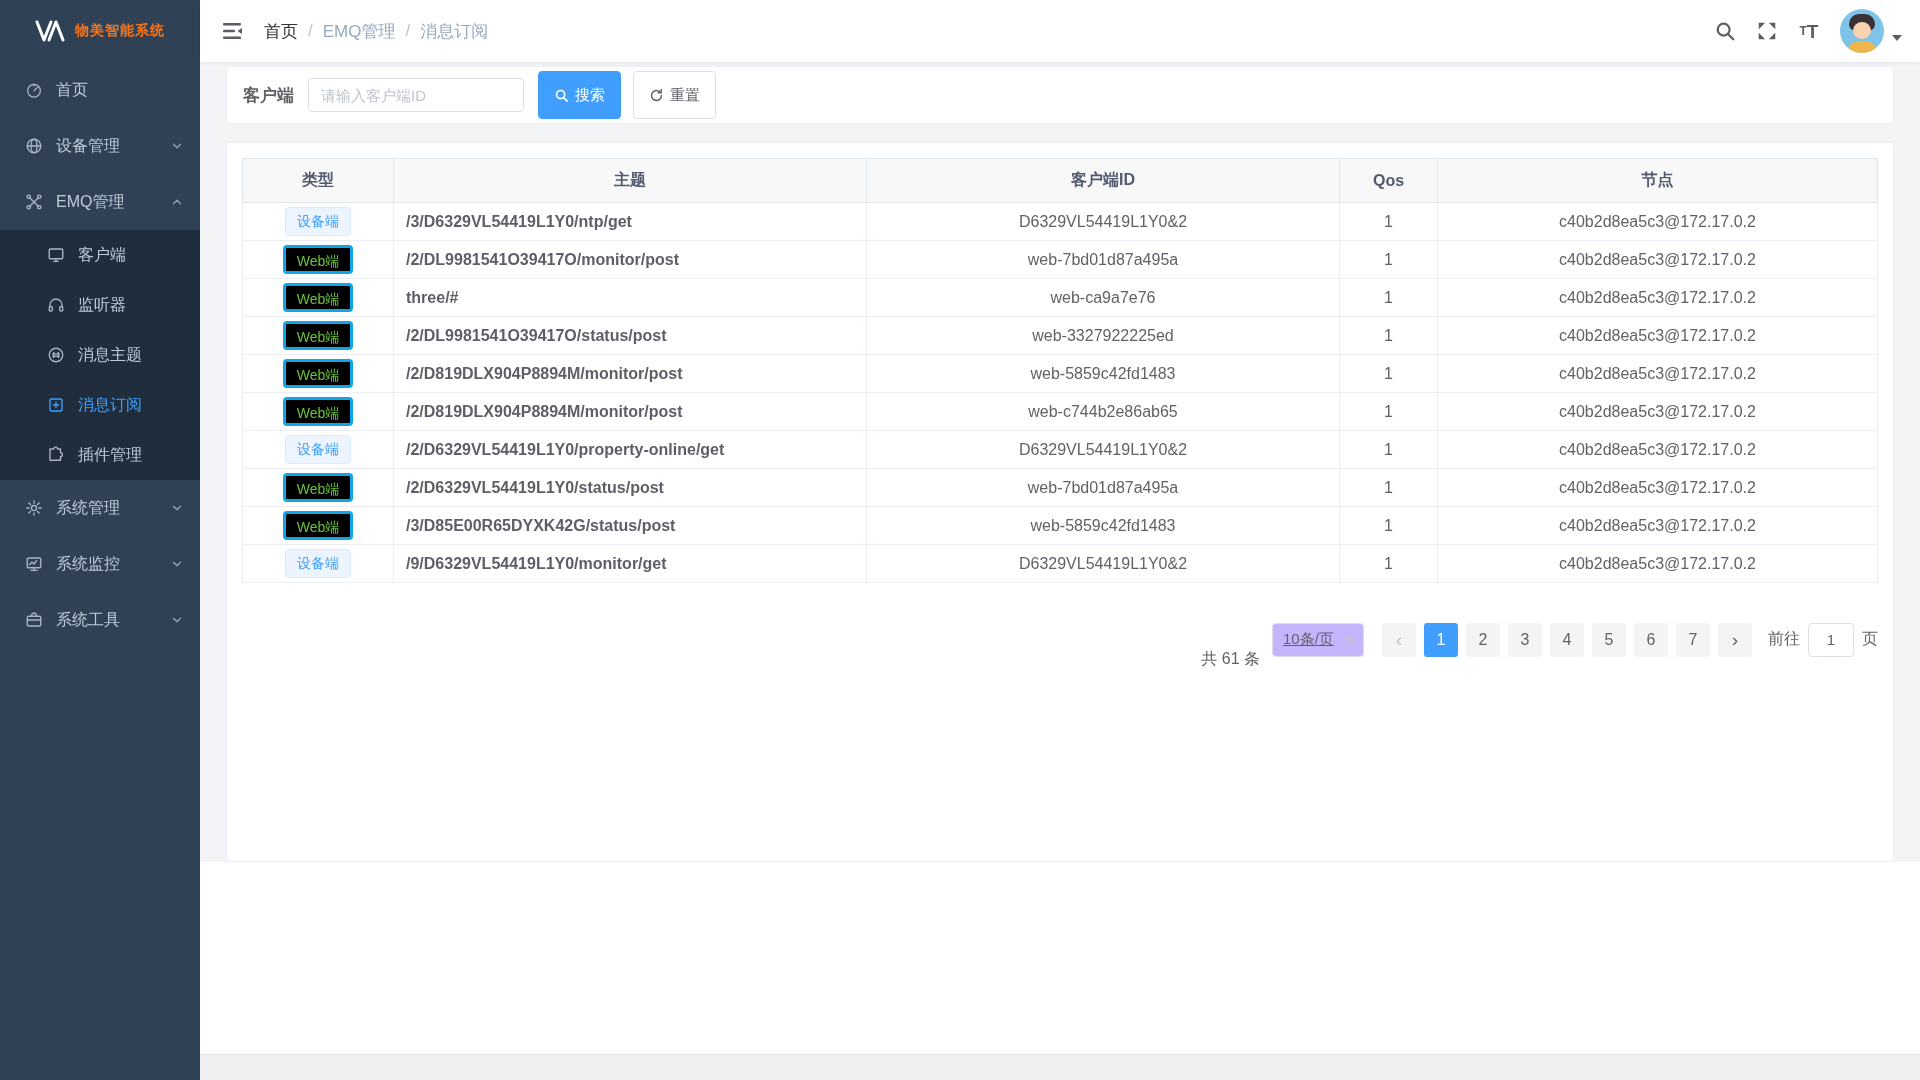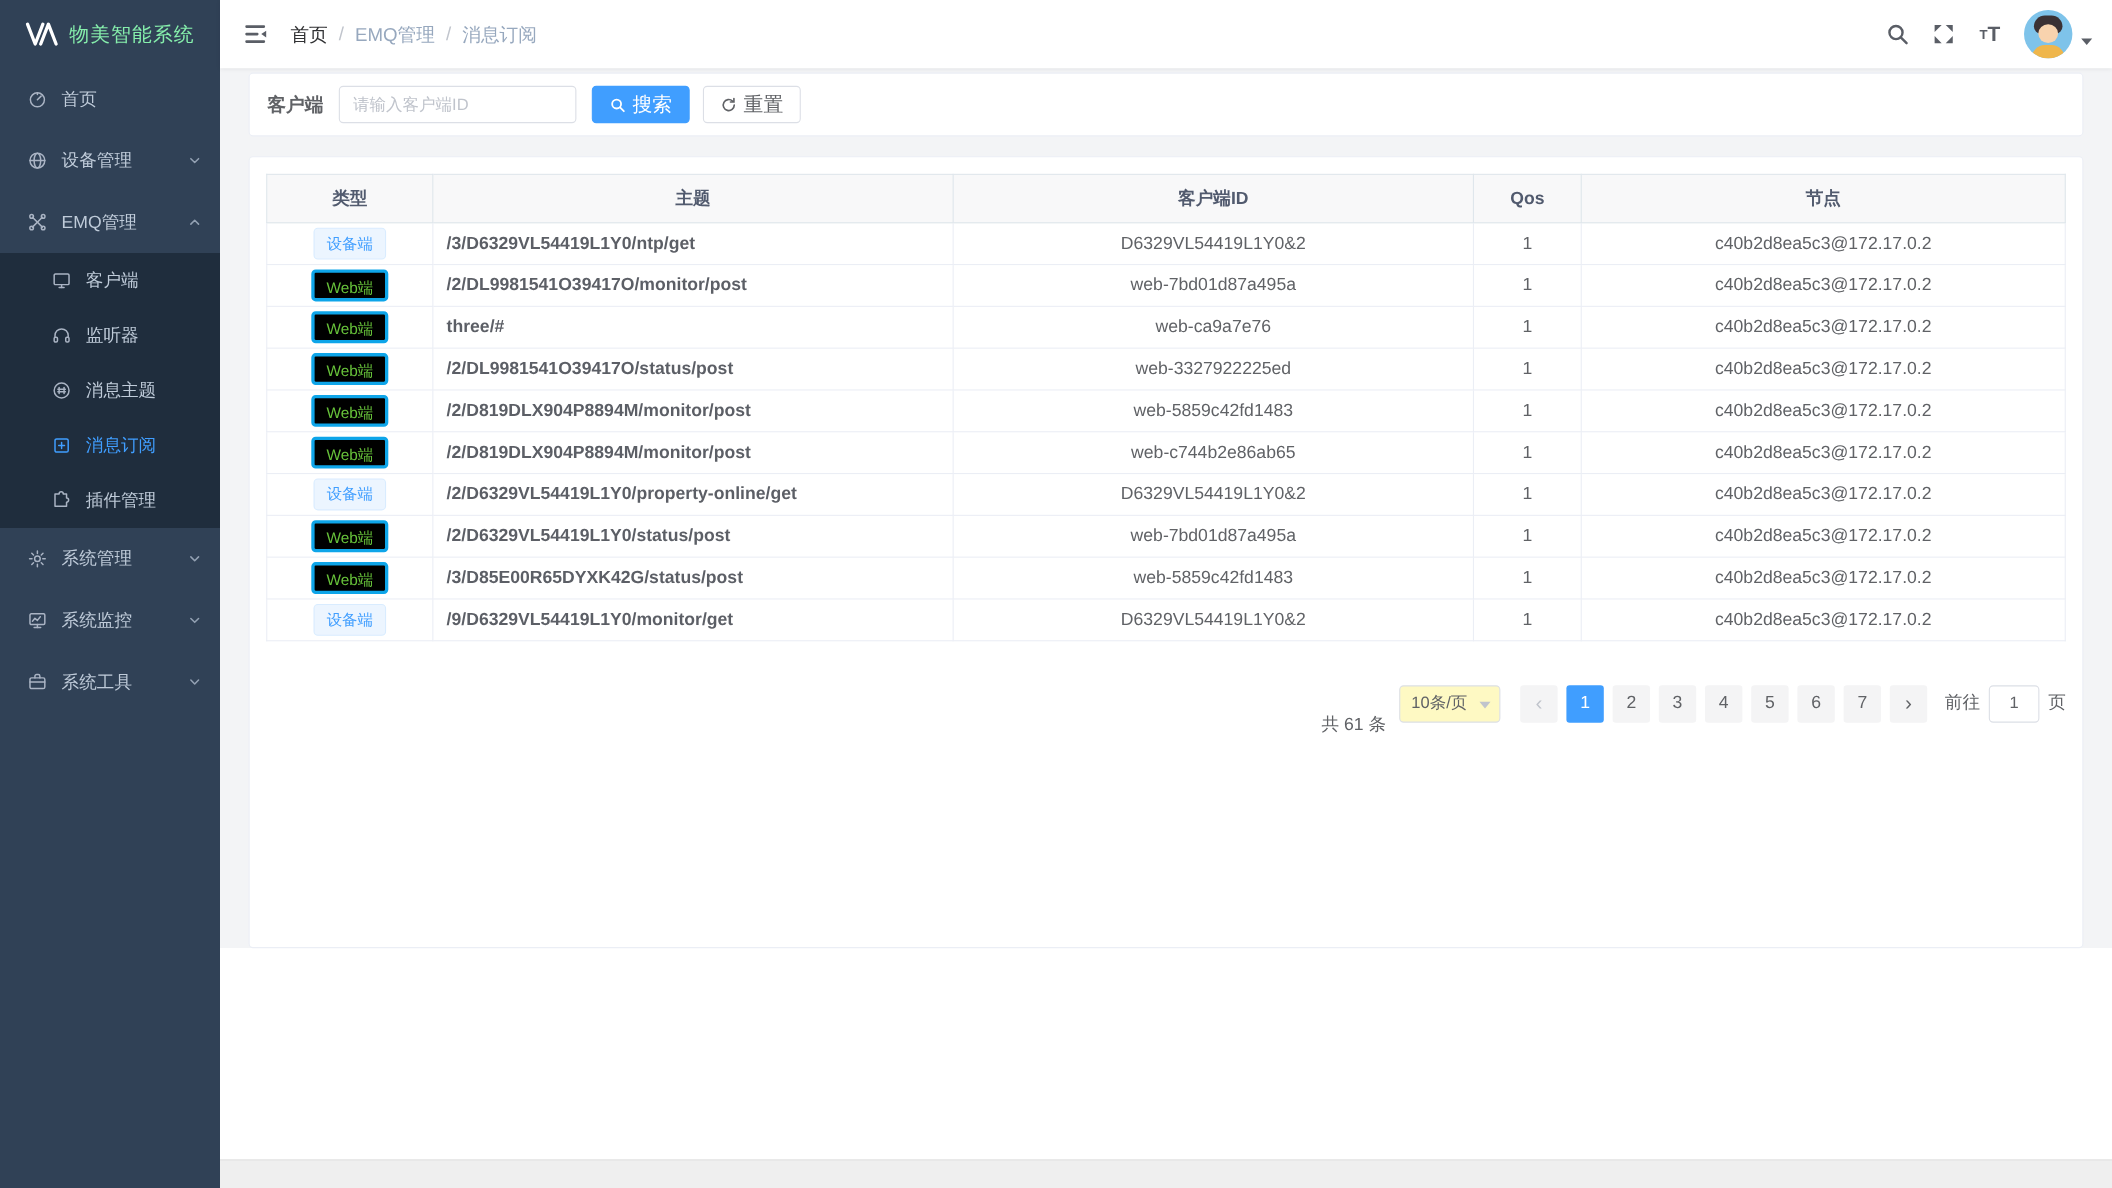--- a/index.html
+++ b/index.html
@@ -2,21 +2,21 @@
 <html><head>
 <meta charset="utf-8">
 <style>
   * { margin:0; padding:0; box-sizing:border-box; }
   html,body { width:1920px; height:1080px; font-family:"Liberation Sans","DejaVu Sans",sans-serif; overflow:hidden; background:#fff; }
   .app { display:flex; width:100%; height:100%; }
 
   
   .sidebar { width:200px; flex-shrink:0; background:#304156; display:flex; flex-direction:column; }
   .logo-row { height:62px; display:flex; align-items:center; justify-content:center; gap:10px; flex-shrink:0; }
-  .logo-title { color:#86efac; font-size:18px; font-weight:normal; letter-spacing:1px; }
+  .logo-title { color:#f97316; font-size:14px; font-weight:bold; letter-spacing:1px; }
   .menu { flex:1; overflow:hidden; }
   .menu-item { height:56px; display:flex; align-items:center; padding:0 16px 0 24px; color:#bfcbd9; font-size:16px; cursor:pointer; }
   .menu-item.sub { height:50px; padding-left:46px; background:#1f2d3d; }
   .menu-item.active { color:#409eff; }
   .mi-icon { width:20px; height:20px; margin-right:12px; color:#aab4c4; display:inline-flex; align-items:center; justify-content:center; flex-shrink:0; }
   .menu-item.active .mi-icon { color:#409eff; }
   .mi-label { flex:1; white-space:nowrap; }
   .chev { width:14px; height:14px; color:#93a1b3; display:inline-flex; transition:transform .2s; }
   .chev.up { transform:rotate(180deg); }
 
@@ -39,38 +39,38 @@
   .avatar .shirt { position:absolute; bottom:-5px; left:7px; width:30px; height:17px; background:#efb64b; border-radius:12px 12px 0 0; }
   .caret-down { width:0; height:0; border-left:5px solid transparent; border-right:5px solid transparent; border-top:6px solid #5a5e66; margin-top:14px; }
 
   
   .content { background:#f3f4f6; padding:4px 26px 0; flex-shrink:0; }
   .card { background:#fff; border:1px solid #ebeef5; border-radius:4px; }
   .search-card { height:58px; display:flex; align-items:center; padding:0 16px; margin-bottom:18px; }
   .search-label { font-size:17px; font-weight:bold; color:#606266; margin-right:14px; }
   .search-input { width:216px; height:34px; border:1px solid #dcdfe6; border-radius:4px; padding:0 12px; font-size:15px; color:#606266; outline:none; font-family:inherit; }
   .search-input::placeholder { color:#c0c4cc; }
-  .btn { height:34px; border-radius:4px; font-size:18px; padding:0 15px; display:inline-flex; align-items:center; gap:6px; cursor:pointer; border:1px solid transparent; font-family:inherit; }
+  .btn { height:48px; border-radius:4px; font-size:15px; padding:0 15px; display:inline-flex; align-items:center; gap:6px; cursor:pointer; border:1px solid transparent; font-family:inherit; }
   .btn-primary { background:#409eff; border-color:#409eff; color:#fff; margin-left:14px; }
   .btn-plain { background:#fff; border-color:#dcdfe6; color:#606266; margin-left:12px; }
   .btn svg { width:15px; height:15px; }
 
   .table-card { height:720px; padding:15px 15px 0; position:relative; }
   table { width:100%; border-collapse:collapse; table-layout:fixed; }
   th { height:44px; background:#f8f8f9; color:#515a6e; font-weight:bold; font-size:16px; border:1px solid #dfe6ec; text-align:center; }
   td { height:38px; font-size:16px; color:#606266; border:1px solid #ebeef5; text-align:center; }
   td.topic { text-align:left; padding-left:12px; font-weight:bold; color:#5c5f66; }
   .tag { display:inline-block; height:29px; line-height:27px; padding:0 11px; border-radius:4px; font-size:14px; font-weight:normal; }
   .tag-blue { color:#409eff; background:#ecf5ff; border:1px solid #d9ecff; }
   .tag-green { color:#67c23a; background:#000000; border:3px solid #0ea5e9; }
 
   
   .pagination { margin-top:26px; display:flex; align-items:center; justify-content:flex-end; font-size:16px; color:#606266; }
   .pg-total { margin-right:12px;margin-top:40px; }
-  .pg-select { position:relative; width:92px; height:34px; border:1px solid #dcdfe6; border-radius:4px; display:flex; align-items:center; padding:0 24px 1px 10px; color:#606266; font-size:15px; cursor:pointer; margin-right:14px; background:#fef9c3; }
+  .pg-select { position:relative; width:92px; height:34px; border:1px solid #dcdfe6; border-radius:4px; display:flex; align-items:center; padding:0 24px 1px 10px; color:#606266; font-size:15px; cursor:pointer; margin-right:14px; background:#c4b5fd;text-decoration:underline; }
   .pg-select .tri { position:absolute; right:8px; top:14px; width:0; height:0; border-left:5px solid transparent; border-right:5px solid transparent; border-top:6px solid #c0c4cc; }
   .pg-btn { min-width:34px; height:34px; margin:0 4px; background:#f4f4f5; color:#606266; border-radius:3px; display:inline-flex; align-items:center; justify-content:center; cursor:pointer; font-size:16px; border:none; font-family:inherit; }
   .pg-btn.active { background:#409eff; color:#fff; }
   .pg-arrow { font-size:19px; }
   .pg-arrow.disabled { color:#c0c4cc; }
   .pg-goto { display:flex; align-items:center; margin-left:12px; gap:8px; }
   .goto-input { width:46px; height:34px; border:1px solid #dcdfe6; border-radius:4px; text-align:center; font-size:15px; color:#606266; outline:none; font-family:inherit; }
 
   .white-spacer { flex:1; background:#fff; }
   .hscrollbar { height:26px; background:#efefef; border-top:1px solid #e2e2e2; flex-shrink:0; }

